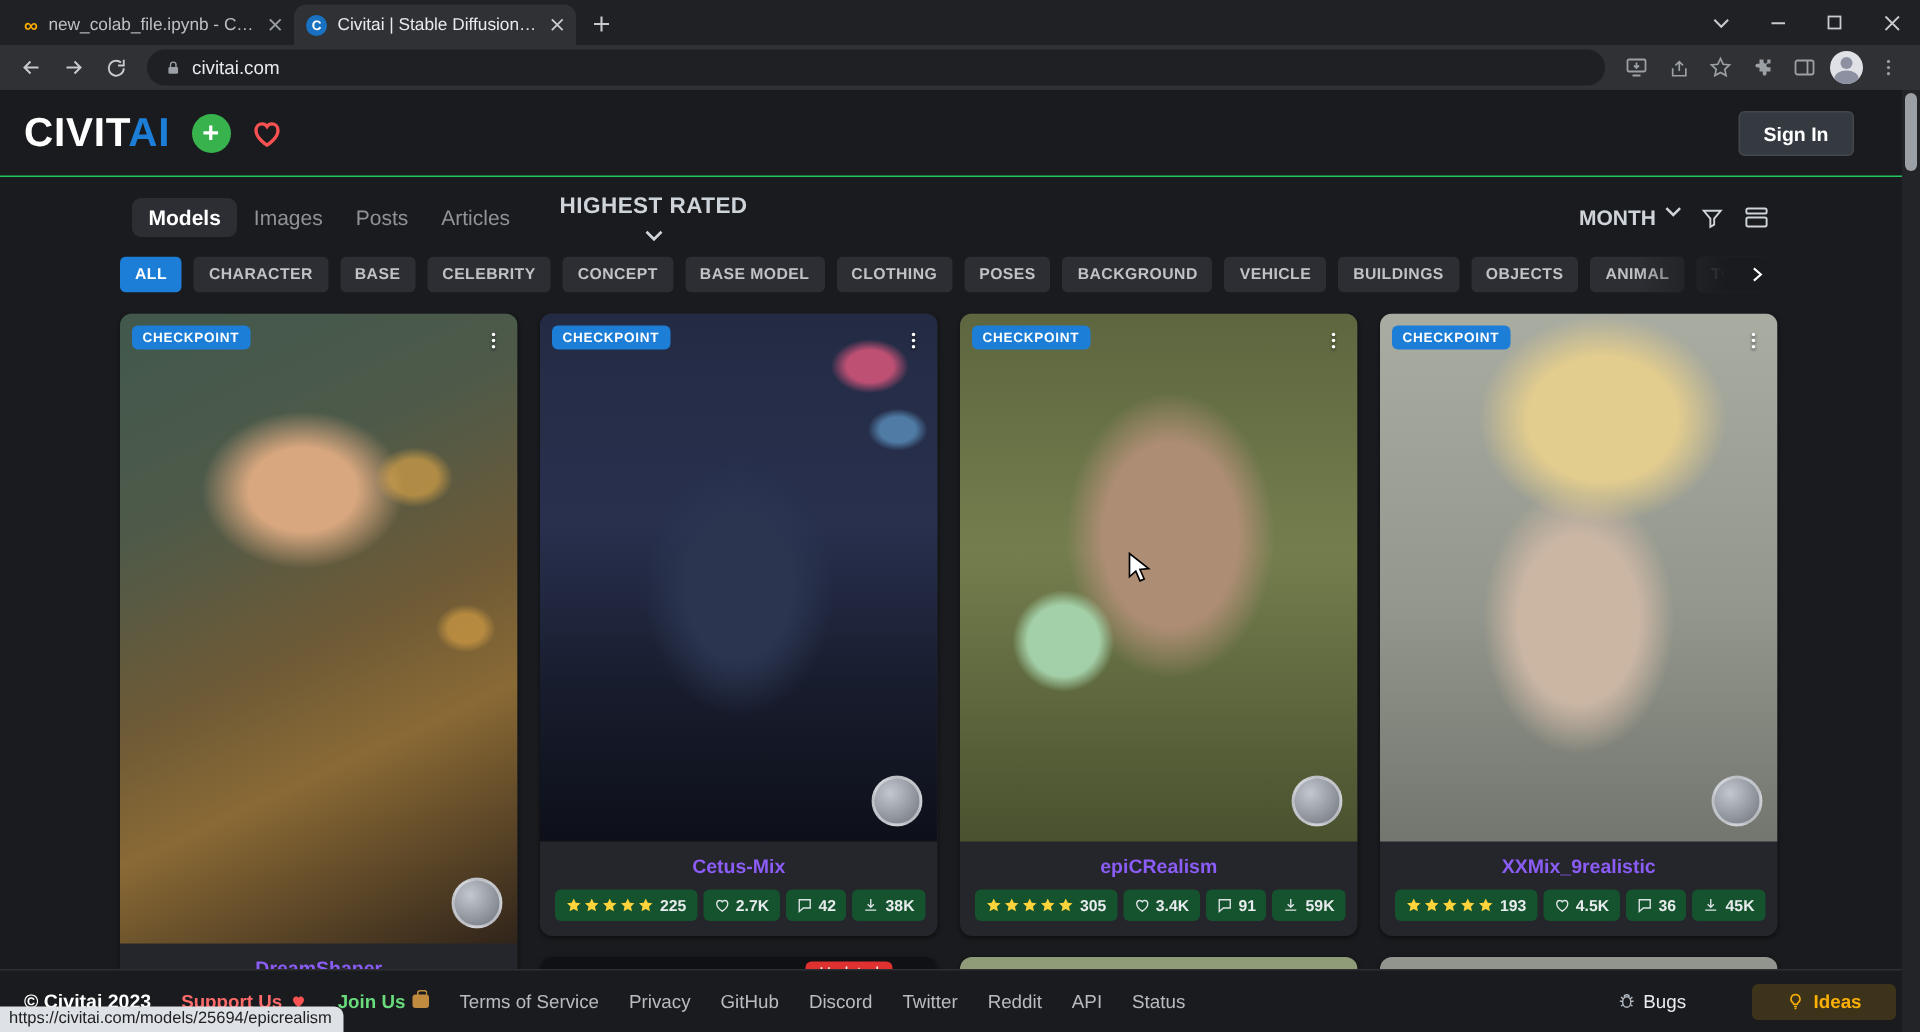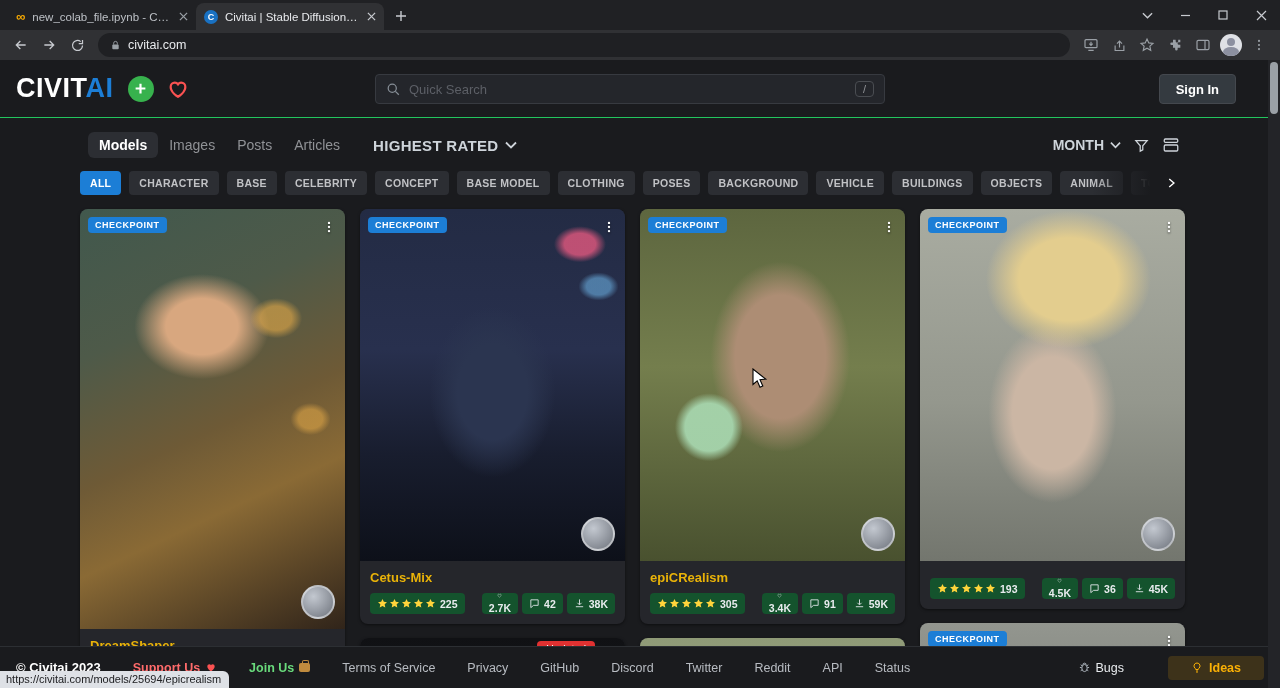--- a/index.html
+++ b/index.html
@@ -39,51 +39,51 @@
   .hdr-heart { margin-left:12px; display:flex; align-items:center; }
   .search { position:absolute; left:375px; top:14px; width:510px; height:30px; background:#24262b; border:1px solid #373a40; border-radius:4px; display:flex; align-items:center; gap:8px; padding:0 10px; }
   .search input { flex:1; background:transparent; border:none; outline:none; color:#c1c2c5; font-size:13px; font-family:inherit; }
   .search input::placeholder { color:#5c5f66; }
   .kbd { border:1px solid #4a4d52; border-radius:4px; color:#909296; font-size:11px; padding:1px 7px; }
   .signin { position:absolute; right:44px; top:14px; height:30px; padding:0 16px; background:#343a40; border:1px solid #44484e; border-radius:4px; color:#fff; font-size:13px; font-weight:600; display:flex; align-items:center; }
 
   .nav-row { display:flex; align-items:center; margin:12px 100px 0 88px; height:30px; }
   .nav-tab { font-size:14px; color:#909296; padding:5px 11px; border-radius:6px; }
   .nav-tab.active { background:#2c2e33; color:#fff; font-weight:600; }
-  .sort { display:flex; align-items:center; gap:7px; margin-left:22px; color:#ced4da; font-size:15px; font-weight:700; letter-spacing:.3px; }
+  .sort { display:flex; align-items:center; gap:7px; margin-left:22px; color:#ced4da; font-size:15px; font-weight:700; letter-spacing:.3px;flex-direction:column; }
   .nav-right { margin-left:auto; display:flex; align-items:center; gap:12px; }
-  .period { display:flex; align-items:center; gap:6px; color:#ced4da; font-size:14px; font-weight:700; }
+  .period { display:flex; align-items:flex-start; gap:6px; color:#ced4da; font-size:14px; font-weight:700; }
 
   .chips-wrap { position:relative; margin:11px 0 0 80px; width:1102px; height:24px; overflow:hidden; }
   .chips { display:flex; gap:8px; }
   .chip { flex:0 0 auto; height:24px; padding:0 10px; border-radius:4px; background:#2c2e33; color:#c1c2c5; font-size:10.5px; font-weight:700; letter-spacing:.3px; display:flex; align-items:center; }
   .chip.active { background:#1c7ed6; color:#fff; }
   .chips-fade { position:absolute; right:0; top:0; bottom:0; width:90px; background:linear-gradient(to right, rgba(26,27,30,0), #1a1b1e 65%); display:flex; align-items:center; justify-content:flex-end; padding-right:4px; }
 
   
   .grid { display:flex; gap:15px; margin:14px 0 0 80px; }
   .col { width:265px; display:flex; flex-direction:column; gap:14px; }
   .card { position:relative; background:#25262b; border-radius:8px; overflow:hidden; box-shadow:0 1px 3px rgba(0,0,0,.5); }
   .card-img { position:relative; width:100%; background:#2c2e33; }
   .img-tall { height:420px; }
   .img-main { height:352px; }
   .img-stub { height:140px; }
   .badge-checkpoint { position:absolute; top:8px; left:8px; background:#1c7ed6; color:#fff; font-size:9px; font-weight:700; letter-spacing:.5px; padding:3px 7px; border-radius:4px; }
   .badge-updated { position:absolute; top:3px; right:30px; background:#e03131; color:#fff; font-size:10.5px; padding:2px 9px; border-radius:4px; }
   .card-menu { position:absolute; top:6px; right:4px; width:24px; height:24px; display:flex; align-items:center; justify-content:center; filter:drop-shadow(0 1px 1px rgba(0,0,0,.6)); }
   .card-avatar { position:absolute; bottom:10px; right:10px; width:34px; height:34px; border-radius:50%; background:radial-gradient(circle at 35% 32%, #c3c8d0, #6d727b); border:2px solid rgba(255,255,255,.45); }
   .card-info { padding:9px 10px 10px; }
-  .card-title { color:#eab308; font-size:13px; font-weight:700; }
+  .card-title { color:#8b5cf6; font-size:13px; font-weight:700;text-align:center; }
   .card-stats { display:flex; align-items:center; margin-top:8px; gap:4px; }
   .pill { display:flex; align-items:center; gap:4px; background:#14532d; border-radius:4px; height:21px; padding:0 7px; color:#e9ecef; font-size:10.5px; font-weight:600; }
   .pill .stars { display:flex; gap:1px; align-items:center; }
-  .pill.likes { margin-left:auto;flex-direction:column; }
+  .pill.likes { margin-left:auto; }
 
   
-  .footer { position:absolute; left:0; right:0; bottom:0; height:42px; background:#1a1b1e; border-top:1px solid #2c2f33; display:flex; align-items:center; gap:32px; padding:0 16px; z-index:5; }
+  .footer { position:absolute; left:0; right:0; bottom:0; height:42px; background:#1a1b1e; border-top:1px solid #2c2f33; display:flex; align-items:center; gap:20px; padding:0 16px; z-index:5; }
   .footer .copyright { color:#fff; font-size:13px; font-weight:700; }
   .f-link { font-size:12.5px; color:#b8bcc2; display:flex; align-items:center; gap:5px; }
   .f-link.support { color:#ff6b6b; font-weight:600; }
   .f-link.join { color:#69db7c; font-weight:600; }
   .briefcase { width:11px; height:9px; background:#c08b3e; border-radius:2px; position:relative; }
   .briefcase::before { content:""; position:absolute; left:3px; top:-3px; width:5px; height:3px; border:1px solid #c08b3e; border-bottom:none; border-radius:2px 2px 0 0; }
   .f-right { margin-left:auto; display:flex; align-items:center; gap:14px; }
   .ideas-pill { background:rgba(250,176,5,.16); color:#fab005; font-size:12.5px; font-weight:700; border-radius:4px; padding:5px 23px; display:flex; align-items:center; gap:6px;margin-left:30px; }
   .status-bubble { position:absolute; left:0; bottom:0; background:#dee1e6; color:#202124; font-size:11px; padding:2px 8px 3px 6px; border-top-right-radius:6px; z-index:8; }
   .scrollbar { position:absolute; right:0; top:60px; bottom:0; width:12px; background:#232428; z-index:7; }
@@ -213,30 +213,20 @@
     <button class="hdr-plus">
         <svg width="13" height="13" viewBox="0 0 12 12">
           <path d="M6 1.5v9M1.5 6h9" stroke="#fff" stroke-width="2"></path>
         </svg>
       </button>
     <button class="hdr-heart">
         <svg width="24" height="22" viewBox="0 0 24 24">
           <path d="M12 20.5S4 15.5 4 9.8C4 7 6 5 8.5 5c1.5 0 2.7.7 3.5 1.9C12.8 5.7 14 5 15.5 5 18 5 20 7 20 9.8c0 5.7-8 10.7-8 10.7z" fill="none" stroke="#fa5252" stroke-width="2.4"></path>
         </svg>
       </button>
-    <div class="search">
-      <span>
-          <svg width="15" height="15" viewBox="0 0 24 24">
-            <circle cx="10" cy="10" r="6.5" fill="none" stroke="#868e96" stroke-width="2"></circle>
-            <path d="M15 15l5.5 5.5" stroke="#868e96" stroke-width="2"></path>
-          </svg>
-        </span>
-      <input type="text" placeholder="Quick Search" style="">
-      <span class="kbd">/</span>
-    </div>
     <button class="signin">Sign In</button>
   </div>
 
   <div class="nav-row">
     <button class="nav-tab active">Models</button>
     <button class="nav-tab">Images</button>
     <button class="nav-tab">Posts</button>
     <button class="nav-tab">Articles</button>
     <button class="sort">
       <span>HIGHEST RATED</span>
@@ -463,20 +453,21 @@
           <button class="card-menu">
               <svg width="14" height="14" viewBox="0 0 24 24">
                 <circle cx="12" cy="5" r="2" fill="#fff"></circle>
                 <circle cx="12" cy="12" r="2" fill="#fff"></circle>
                 <circle cx="12" cy="19" r="2" fill="#fff"></circle>
               </svg>
             </button>
           <span class="card-avatar"></span>
         </div>
         <div class="card-info">
+          <div class="card-title">XXMix_9realistic</div>
           <div class="card-stats">
             <span class="pill">
               <span class="stars">
                 <svg width="11" height="11" viewBox="0 0 24 24">
                     <path fill="#ffd43b" d="M12 2l2.9 6.3 6.9.8-5.1 4.7 1.4 6.8L12 17.3 5.9 20.6l1.4-6.8L2.2 9.1l6.9-.8z"></path>
                   </svg>
                   <svg width="11" height="11" viewBox="0 0 24 24">
                     <path fill="#ffd43b" d="M12 2l2.9 6.3 6.9.8-5.1 4.7 1.4 6.8L12 17.3 5.9 20.6l1.4-6.8L2.2 9.1l6.9-.8z"></path>
                   </svg>
                   <svg width="11" height="11" viewBox="0 0 24 24">

